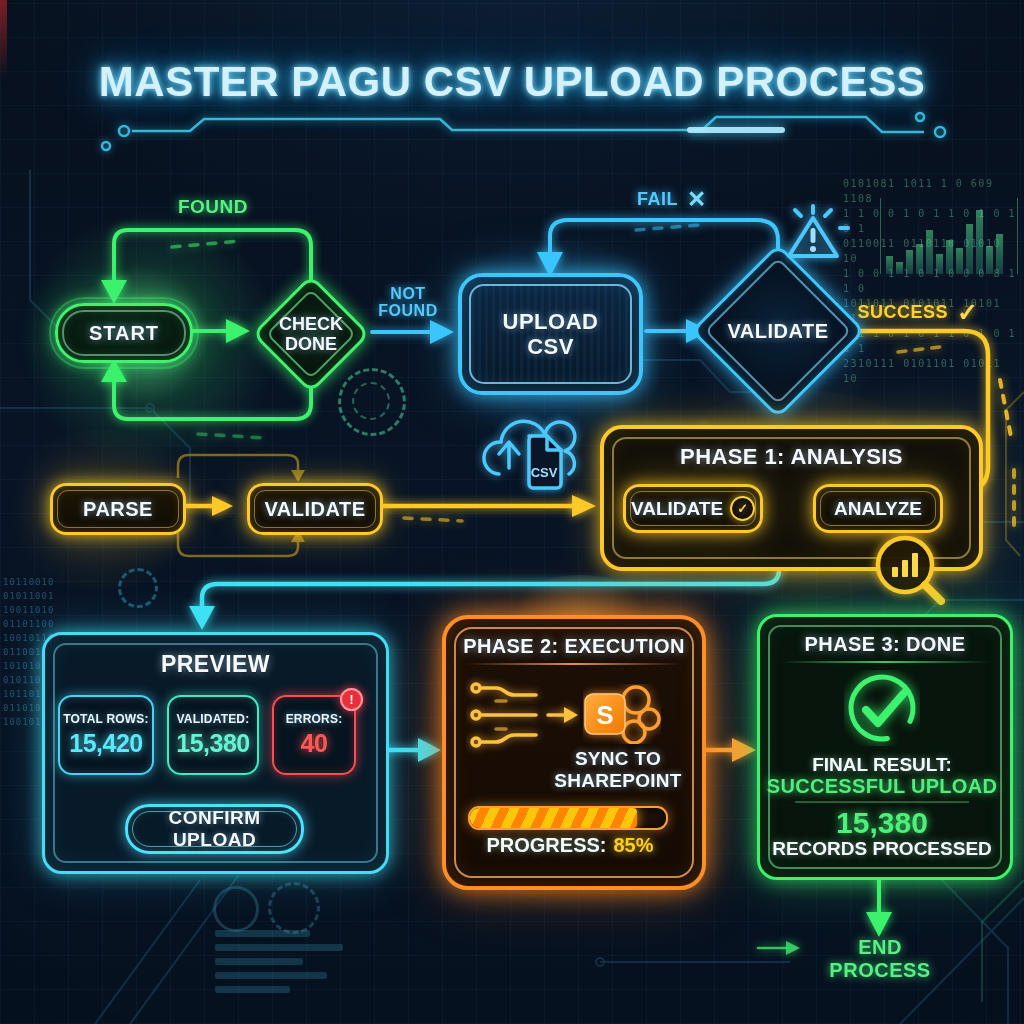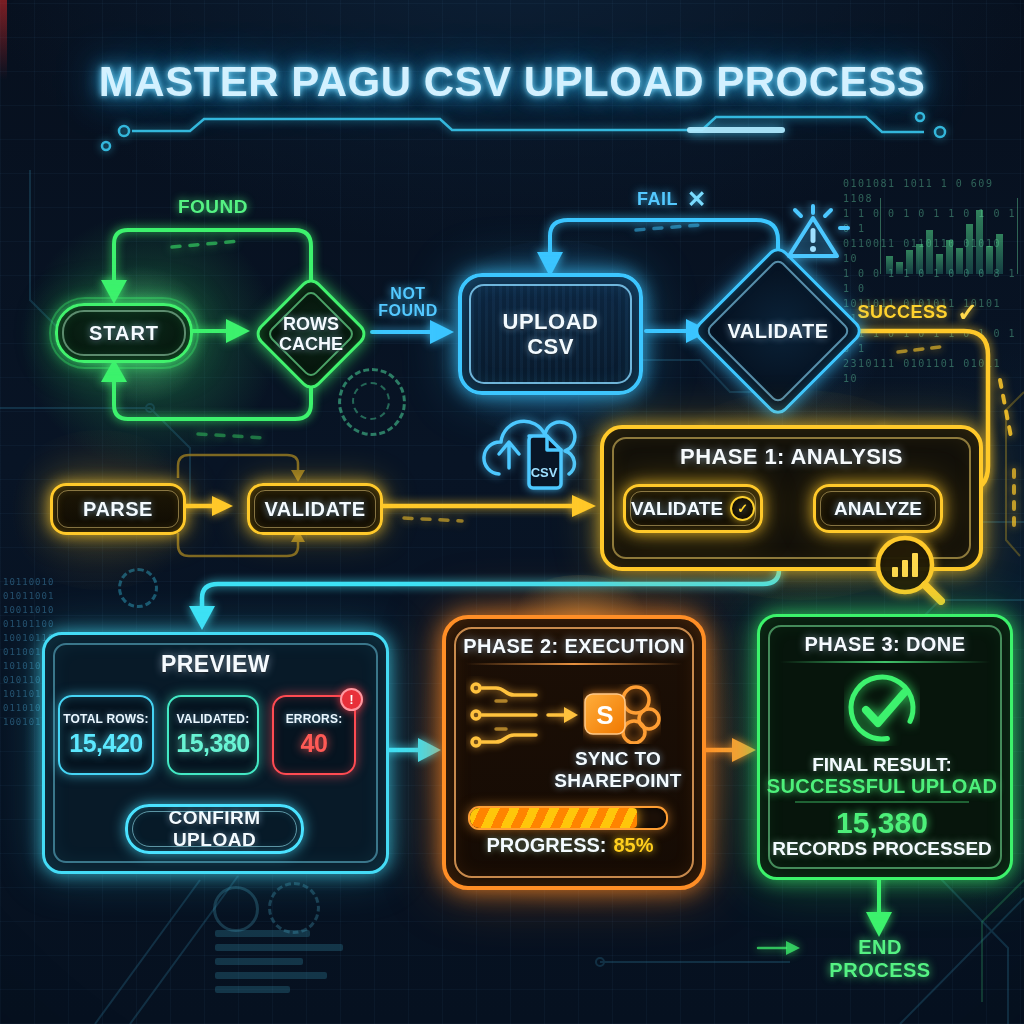--- a/index.html
+++ b/index.html
@@ -330,22 +330,22 @@
   </div>
 
   <div class="abs ctr pill node-label" style="left:55px;top:303px;width:132px;height:54px;font-size:20px;letter-spacing:1px;">
     <span>START</span>
   </div>
 
   <div class="abs diamond d-green" style="left:269px;top:292px;width:84px;height:84px;">
     <div class="dshape"></div>
       <div class="dinner"></div>
     <div class="dlabel col node-label" style="font-size:18px;line-height:20px;">
-      <span>ROWS</span>
-      <span>CACHE</span>
+      <span>CHECK</span>
+      <span>DONE</span>
     </div>
   </div>
 
   <div class="abs bluebox" style="left:458px;top:273px;width:177px;height:114px;">
     <div class="inner"></div>
     <div class="abs col node-label" style="inset:0;font-size:22px;line-height:25px;letter-spacing:.5px;">
       <span>UPLOAD</span>
       <span>CSV</span>
     </div>
   </div>

